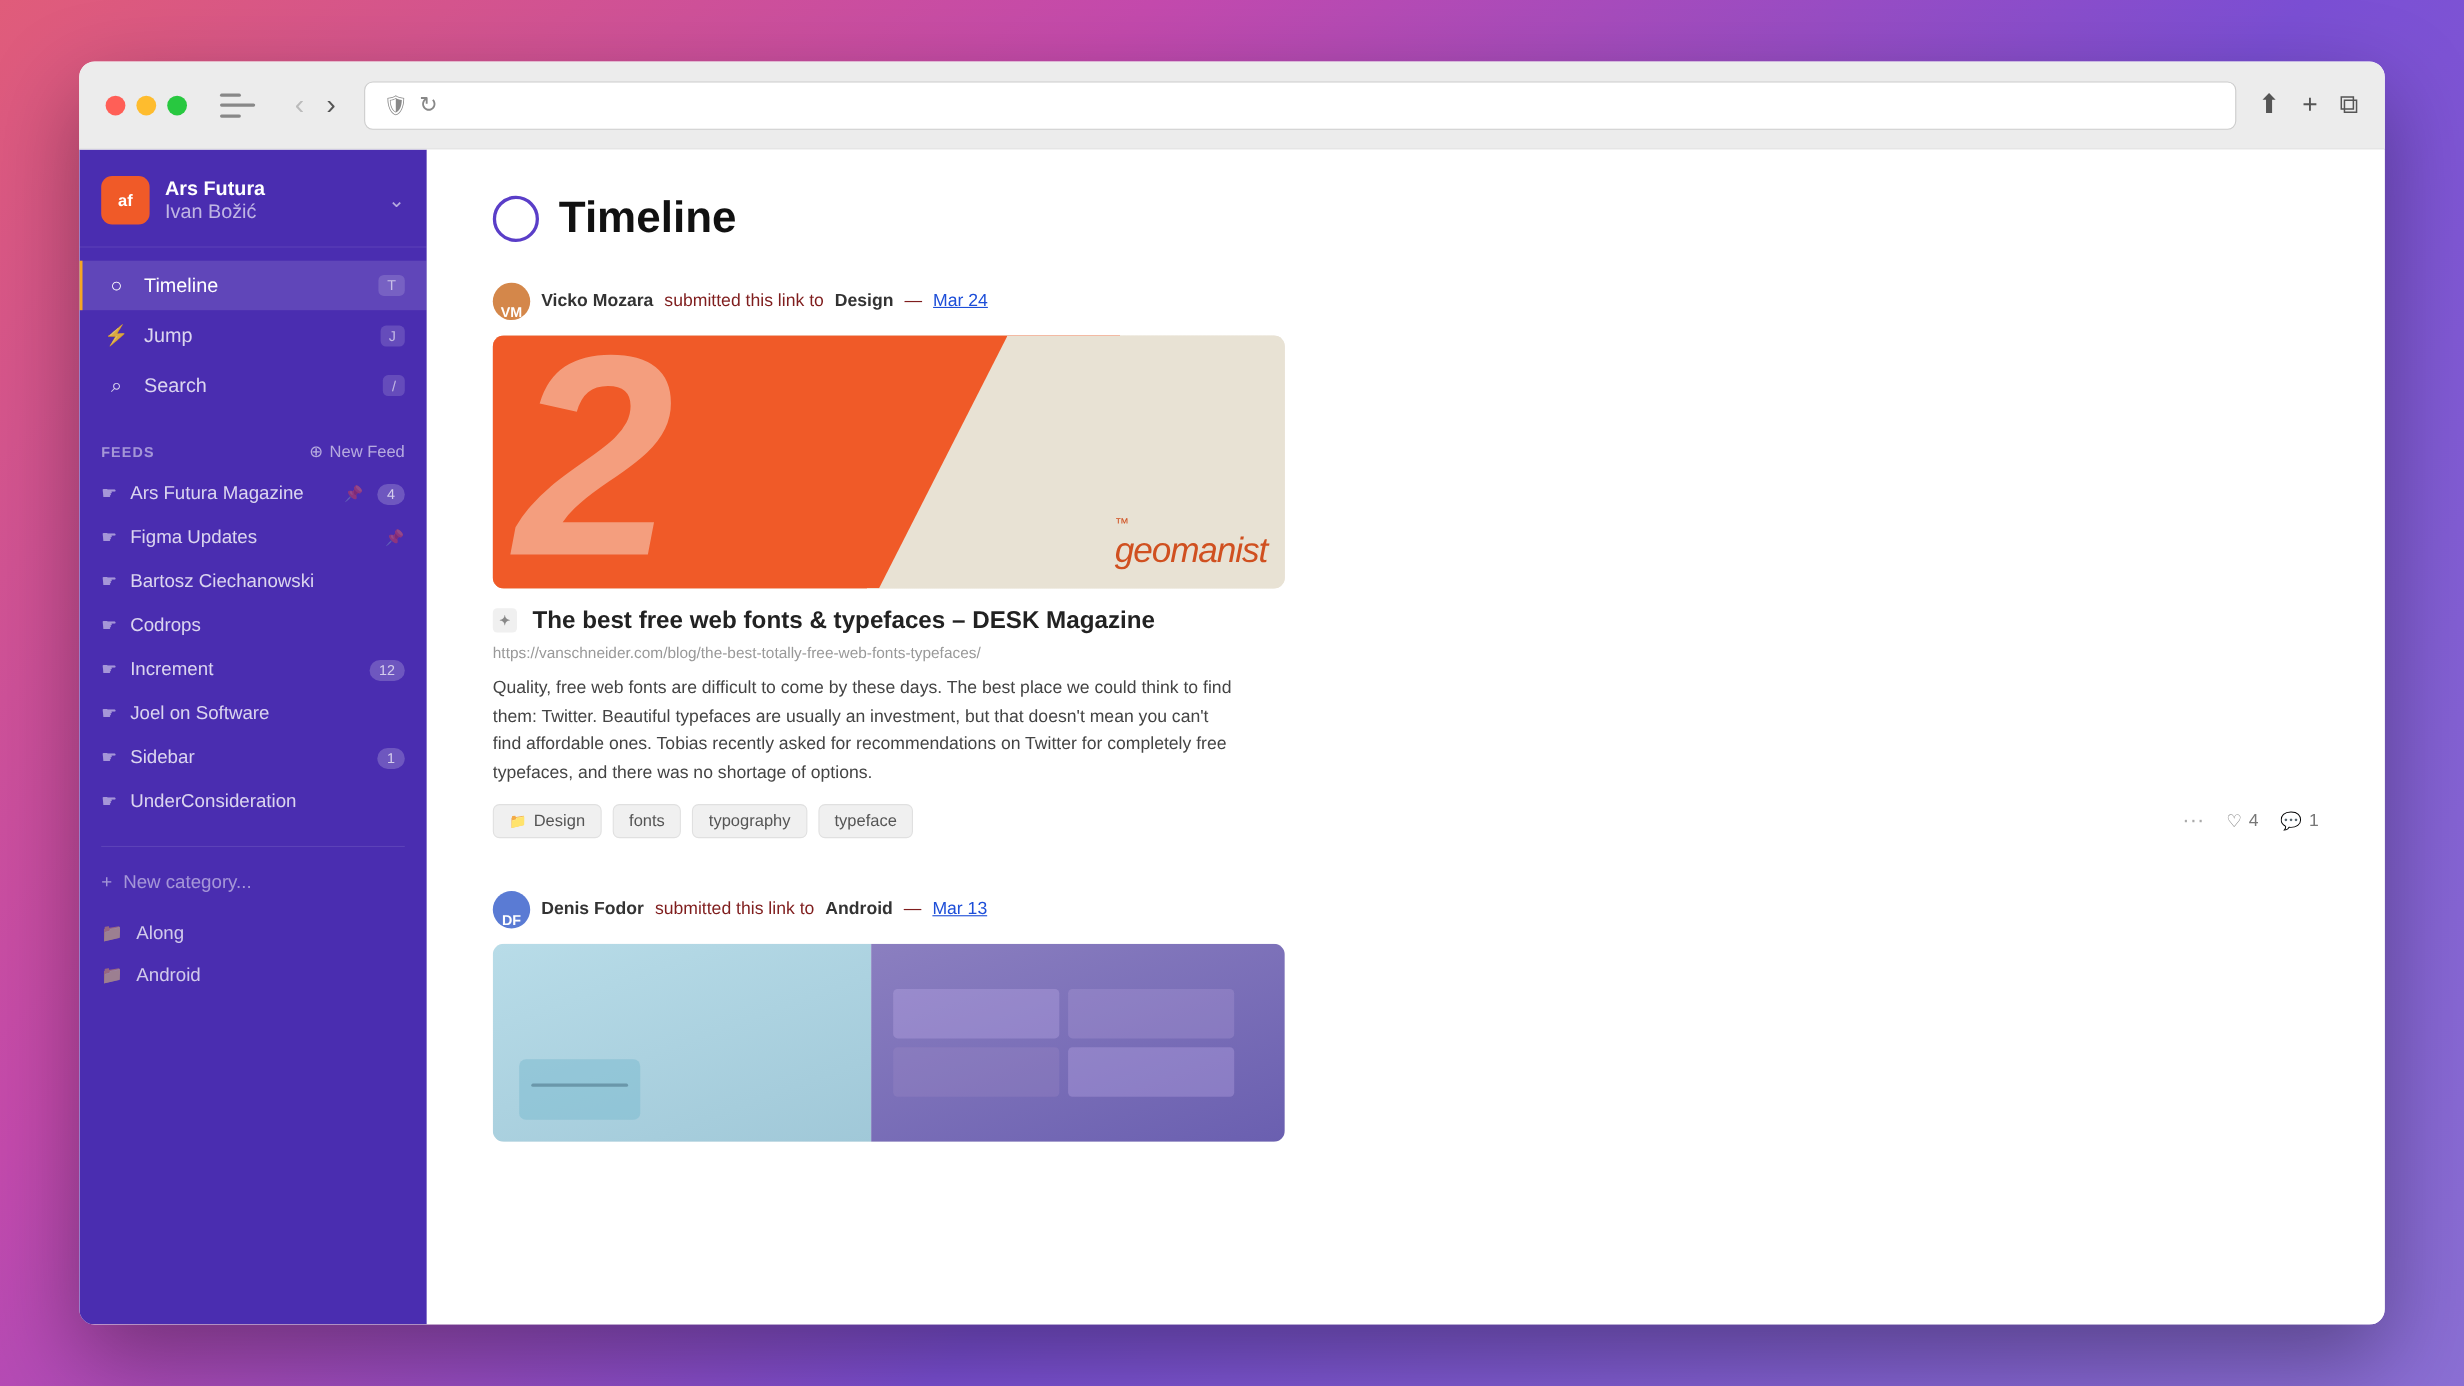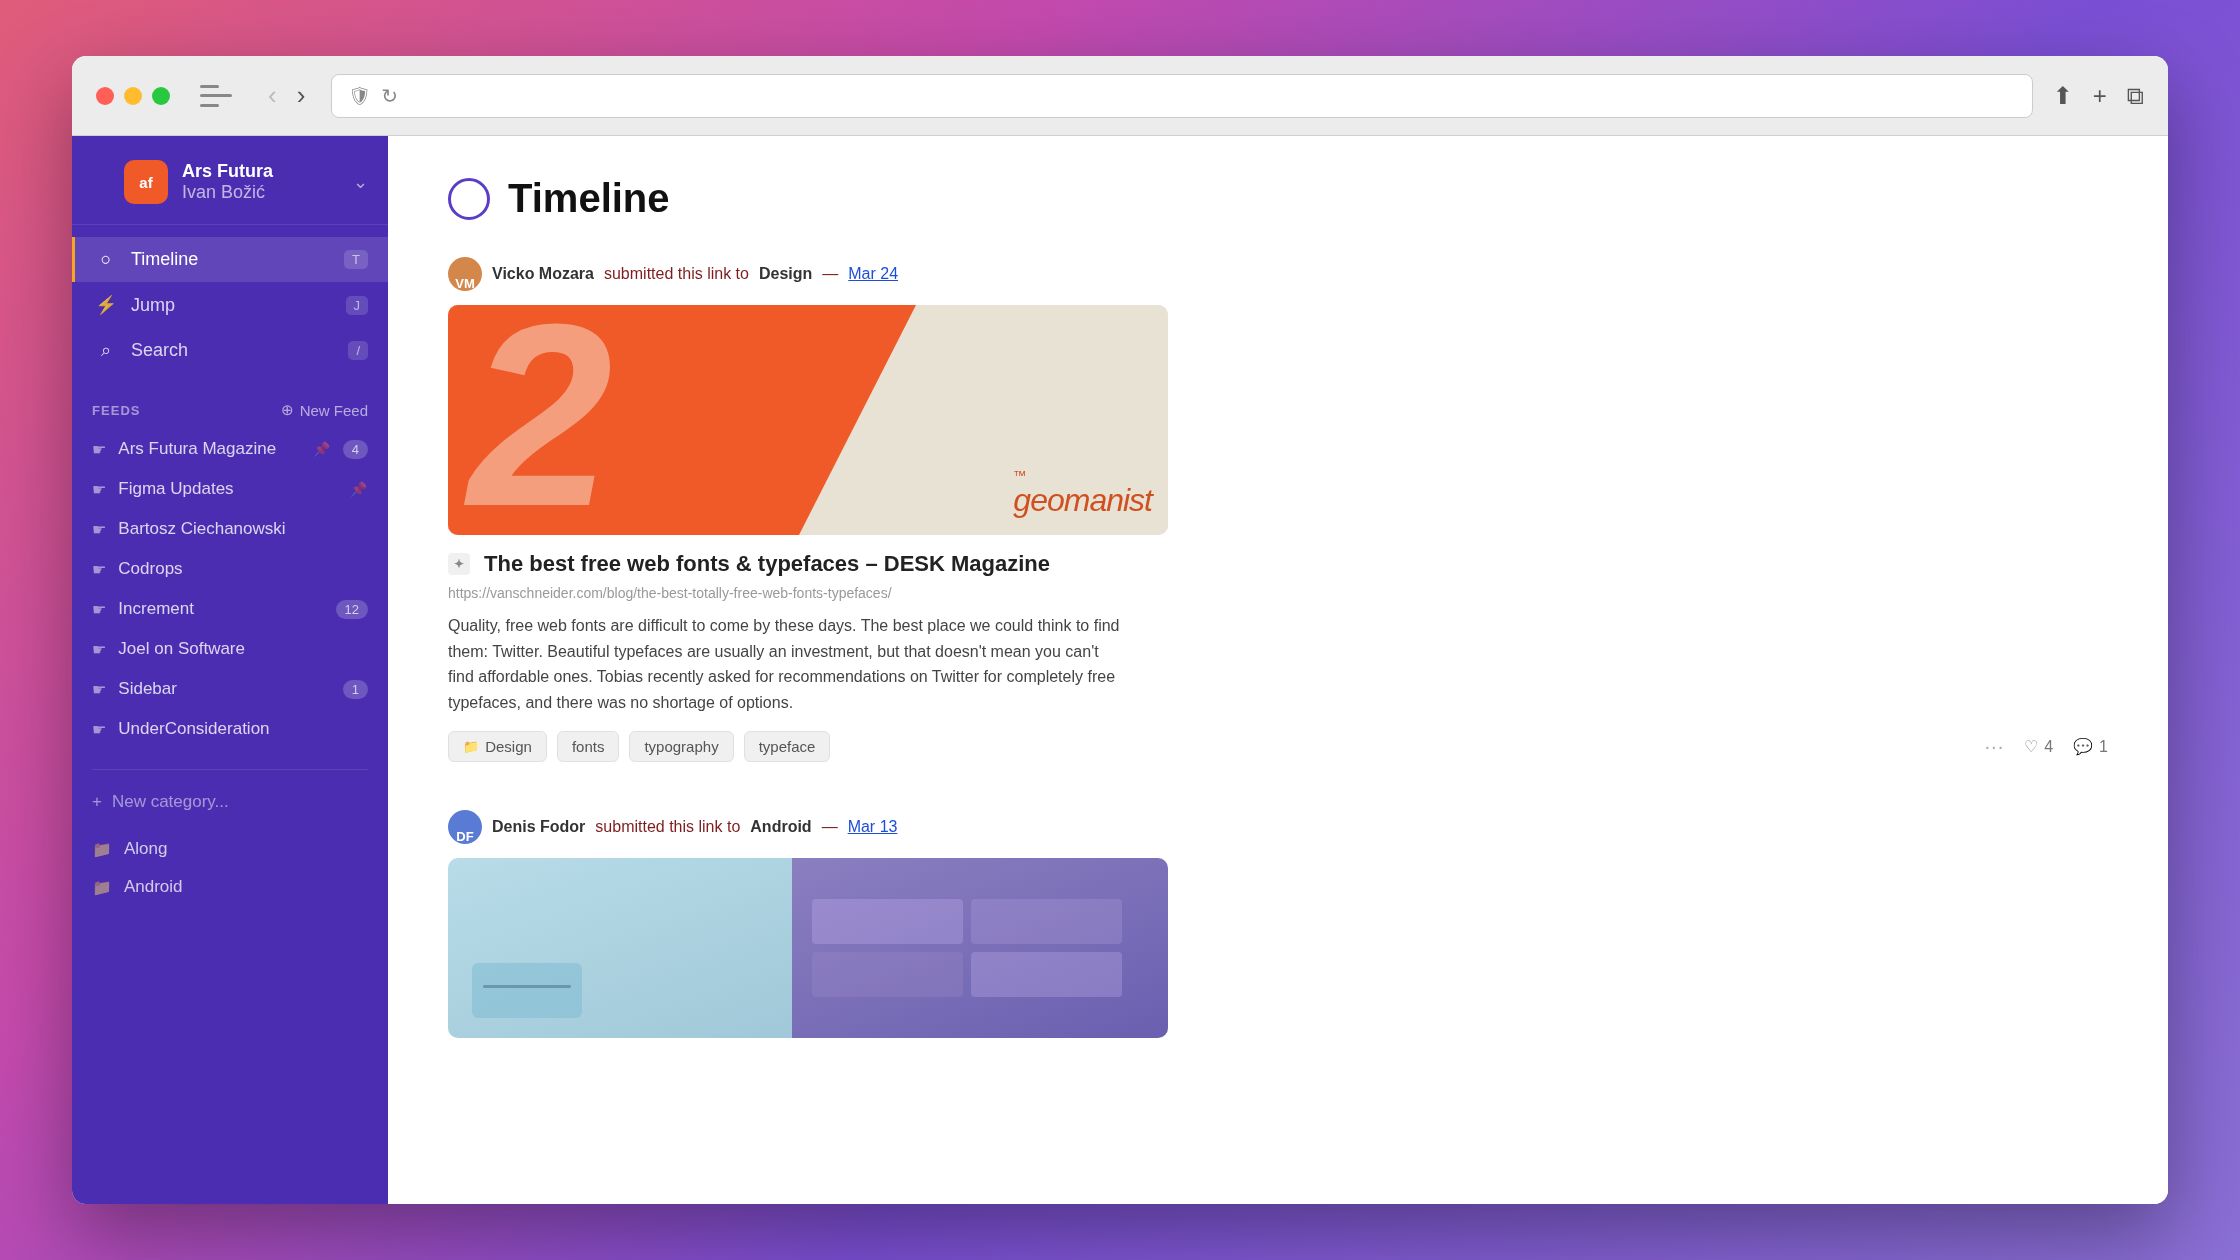--- a/index.html
+++ b/index.html
@@ -127,21 +127,20 @@
       gap: 14px;
       border-bottom: 1px solid rgba(255,255,255,0.1);
     }
     .app-logo {
       width: 44px; height: 44px;
       background: #f05a28;
       border-radius: 10px;
       display: flex; align-items: center; justify-content: center;
       font-weight: bold; color: white; font-size: 15px;
       flex-shrink: 0;
-      margin-left: 32px;
     }
     .sidebar-header-text { flex: 1; }
     .sidebar-app-name {
       font-size: 18px; font-weight: 600; color: #fff;
     }
     .sidebar-user-name {
       font-size: 18px; color: rgba(255,255,255,0.65);
     }
     .sidebar-header-chevron {
       color: rgba(255,255,255,0.6); font-size: 18px;

